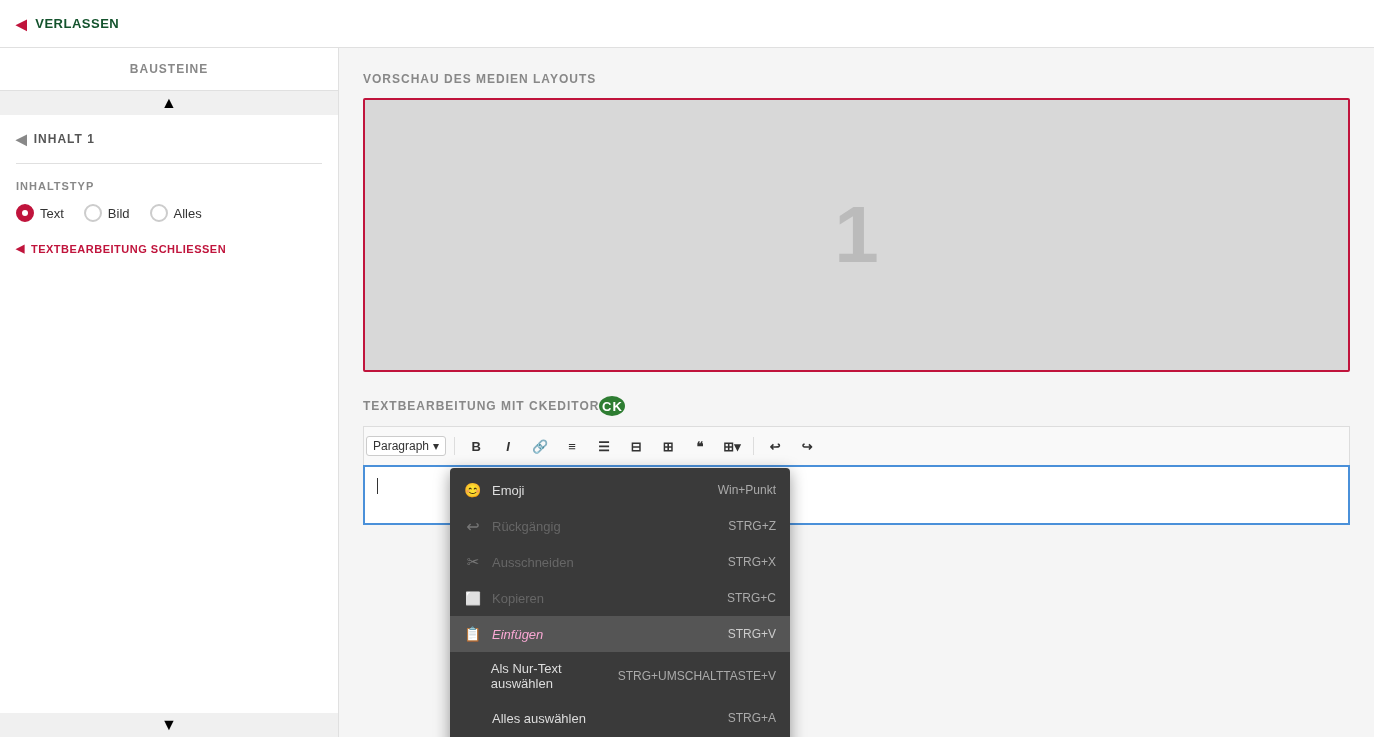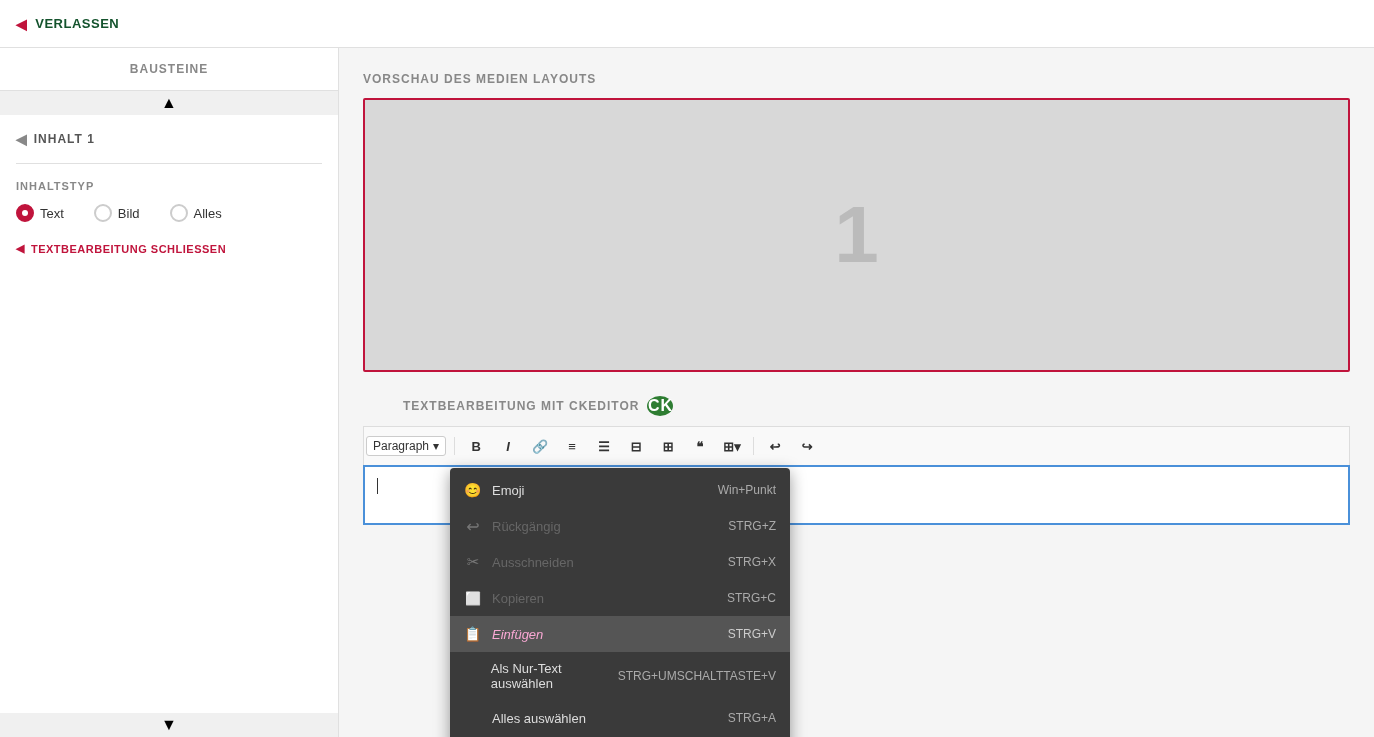--- a/index.html
+++ b/index.html
@@ -28,43 +28,43 @@
     .sidebar-tabs { display: flex; border-bottom: 1px solid #e0e0e0; }
     .sidebar-tab { flex: 1; text-align: center; padding: 14px 0; font-size: 12px; font-weight: bold; letter-spacing: 1px; cursor: pointer; color: #888; }
     .sidebar-tab.active { background: #c0143c; color: #fff; }
 
     .sidebar-content { padding: 16px; }
     .sidebar-back { display: flex; align-items: center; gap: 6px; color: #555; font-size: 12px; font-weight: bold; letter-spacing: 1px; margin-bottom: 16px; cursor: pointer; padding-bottom: 16px; border-bottom: 1px solid #e0e0e0; }
     .sidebar-back .arrow { font-size: 14px; color: #888; }
 
     .section-label { font-size: 11px; font-weight: bold; letter-spacing: 1px; color: #888; margin-bottom: 12px; }
 
-    .content-type { display: flex; align-items: center; gap: 30px; margin-bottom: 20px; }
+    .content-type { display: flex; align-items: center; gap: 20px; margin-bottom: 20px; }
     .radio-option { display: flex; align-items: center; gap: 6px; cursor: pointer; font-size: 13px; color: #333; }
     .radio-circle { width: 18px; height: 18px; border-radius: 50%; border: 2px solid #ccc; display: flex; align-items: center; justify-content: center; }
     .radio-circle.selected { border-color: #c0143c; background: #c0143c; }
     .radio-circle.selected::after { content: ''; width: 6px; height: 6px; background: #fff; border-radius: 50%; }
 
     .text-edit-close { display: flex; align-items: center; gap: 6px; color: #c0143c; font-size: 11px; font-weight: bold; letter-spacing: 0.5px; cursor: pointer; margin-top: 8px; }
 
     
     .sidebar-scroll-up, .sidebar-scroll-down { width: 100%; height: 24px; display: flex; align-items: center; justify-content: center; background: #f0f0f0; cursor: pointer; }
 
     
     .content { flex: 1; padding: 24px; overflow-y: auto; position: relative; }
     .section-title { font-size: 12px; font-weight: bold; letter-spacing: 1px; color: #888; margin-bottom: 12px; }
 
     
     .preview-box { border: 2px solid #c0143c; border-radius: 2px; margin-bottom: 24px; overflow: hidden; }
     .preview-inner { background: #d8d8d8; height: 270px; display: flex; align-items: center; justify-content: center; }
     .preview-number { font-size: 80px; font-weight: bold; color: #bbb; }
 
     
-    .ckeditor-label { display: flex; align-items: center; gap: 8px; font-size: 12px; font-weight: bold; letter-spacing: 1px; color: #888; margin-bottom: 10px; margin-left: 40px; }
-    .ckeditor-icon { width: 26px; height: 20px; background: #2e7d32; border-radius: 50%; display: flex; align-items: center; justify-content: center; font-size: 16px; color: #fff; font-weight: bold; }
+    .ckeditor-label { display: flex; align-items: center; font-size: 12px; font-weight: bold; letter-spacing: 1px; color: #888; margin-bottom: 10px; }
+    .ckeditor-icon { width: 26px; height: 20px; background: #2e7d32; border-radius: 50%; display: flex; align-items: center; justify-content: center; font-size: 13px; color: #fff; font-weight: bold; }
 
     .editor-toolbar { background: #f9f9f9; border: 1px solid #ddd; border-bottom: none; padding: 6px 2px; display: flex; align-items: center; gap: 6px; flex-wrap: wrap; }
     .toolbar-select { border: 1px solid #ccc; border-radius: 3px; padding: 2px 6px; font-size: 12px; color: #333; background: #fff; cursor: pointer; display: flex; align-items: center; gap: 4px; }
     .toolbar-divider { width: 1px; height: 18px; background: #ddd; margin: 0 2px; }
     .toolbar-btn { width: 26px; height: 26px; display: flex; align-items: center; justify-content: center; font-size: 13px; cursor: pointer; border-radius: 3px; color: #333; font-weight: bold; border: none; background: none; }
 
     .editor-body { background: #fff; border: 2px solid #4a90d9; min-height: 60px; padding: 10px 12px; font-size: 14px; color: #333; position: relative; }
     .editor-cursor { display: inline-block; width: 1px; height: 16px; background: #333; animation: blink 1s infinite; vertical-align: middle; }
     @keyframes blink { 0%, 100% { opacity: 1; } 50% { opacity: 0; } }
 

